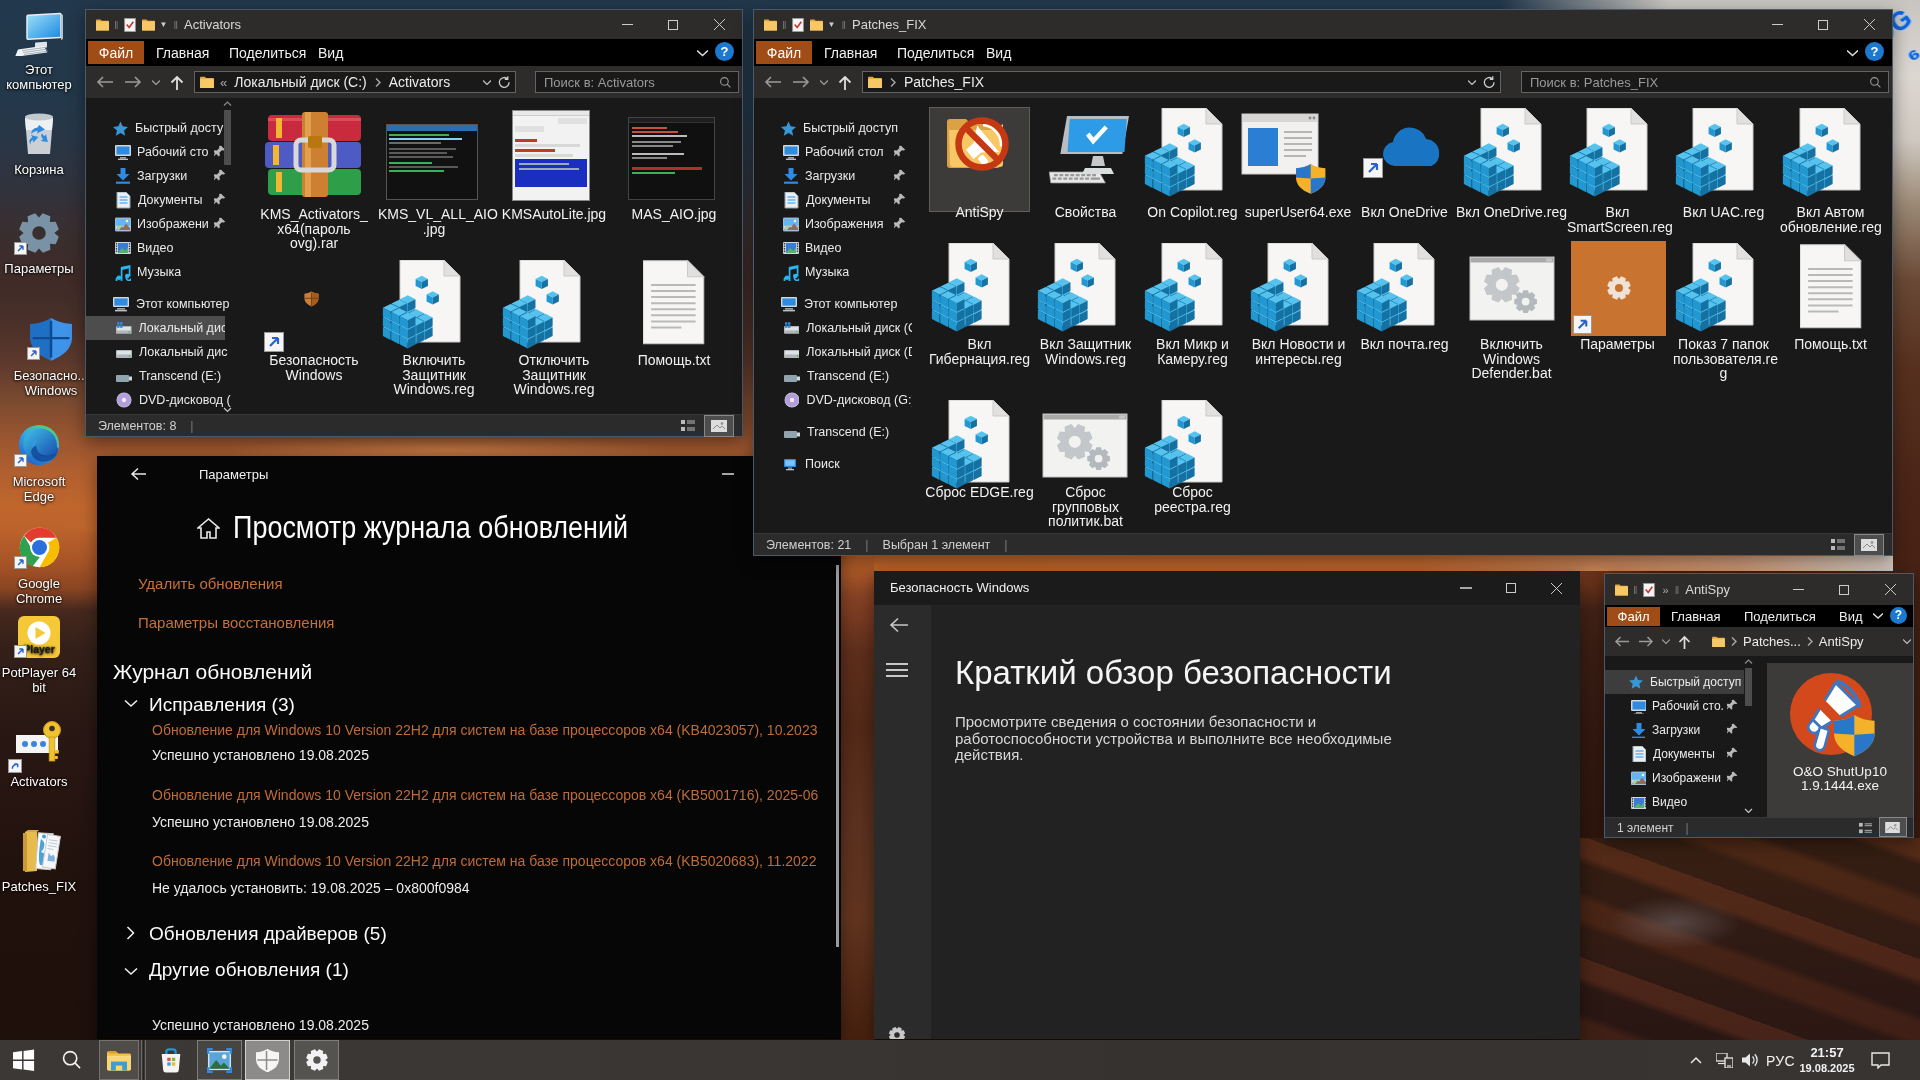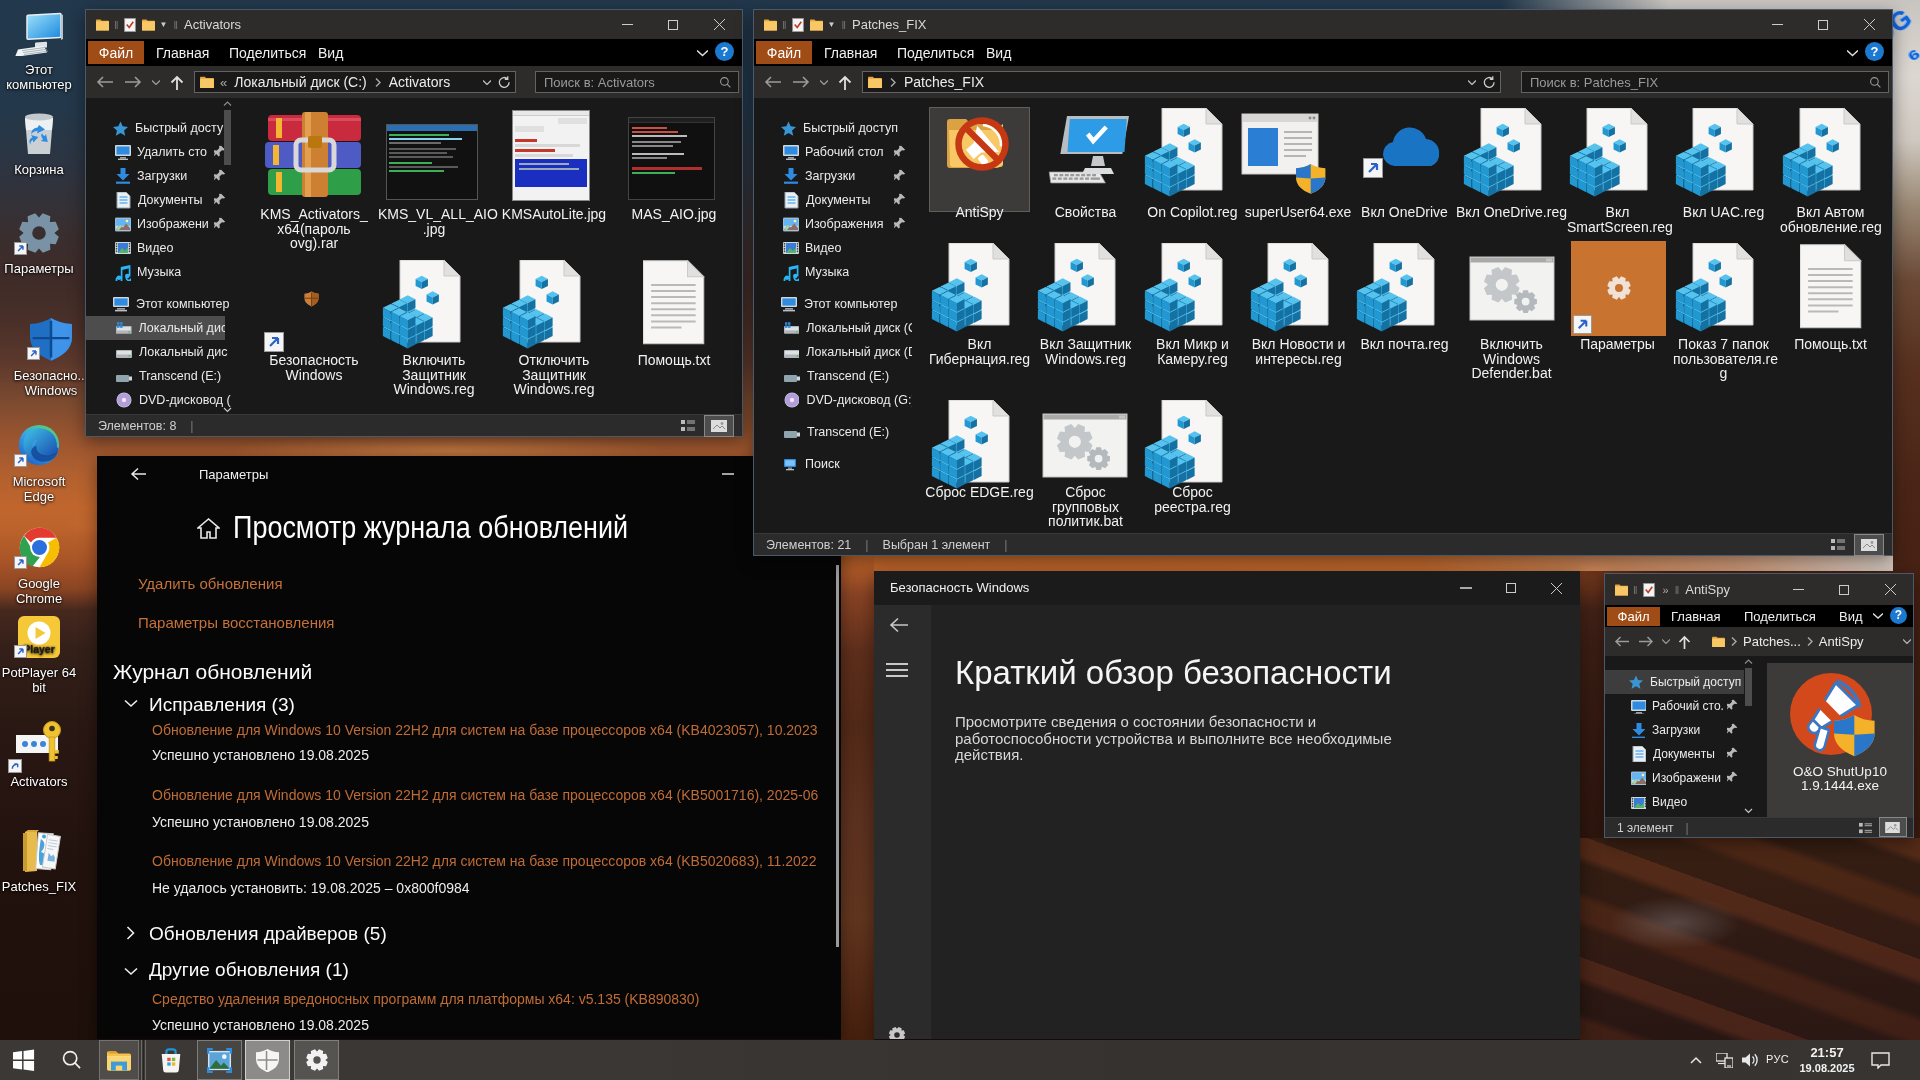--- a/index.html
+++ b/index.html
@@ -408,21 +408,21 @@
    <div class="srow" style="top:18px">
           <svg width="15" height="15" viewBox="0 0 16 15" style="margin-left:27px">
             <use href="#ic-star"></use>
           </svg>
           <span class="lbl" style="margin-left:7px">Быстрый доступ</span>
         </div>
    <div class="srow" style="top:42px">
           <svg width="16" height="16" style="margin-left:29px">
             <use href="#ic-desk"></use>
           </svg>
-          <span class="lbl" style="margin-left:6px">Удалить сто</span>
+          <span class="lbl" style="margin-left:6px">Рабочий сто</span>
           <svg class="pin" style="left:128px;top:5px" width="14" height="14" viewBox="0 0 16 16">
             <use href="#ic-pin"></use>
           </svg>
         </div>
    <div class="srow" style="top:66px">
           <svg width="14" height="16" style="margin-left:30px">
             <use href="#ic-dl"></use>
           </svg>
           <span class="lbl" style="margin-left:7px">Загрузки</span>
           <svg class="pin" style="left:128px;top:5px" width="14" height="14" viewBox="0 0 16 16">
@@ -633,21 +633,20 @@
  <div style="position:absolute;left:55px;top:397px;font-size:14px;color:#bf6c37;">Обновление для Windows 10 Version 22H2 для систем на базе процессоров x64 (KB5020683), 11.2022</div>
  <div style="position:absolute;left:55px;top:424px;font-size:14px;color:#ededed;">Не удалось установить: 19.08.2025 – 0x800f0984</div>
  <svg width="9" height="14" style="position:absolute;left:29px;top:470px">
       <path d="M1.5,1 l6,6 -6,6" stroke="#eee" stroke-width="1.6" fill="none"></path>
     </svg>
  <div style="position:absolute;left:52px;top:467px;font-size:19px;color:#fbfbfb;">Обновления драйверов (5)</div>
  <svg width="14" height="9" style="position:absolute;left:27px;top:511px">
       <path d="M1,1.5 l6,5.5 6,-5.5" stroke="#eee" stroke-width="1.6" fill="none"></path>
     </svg>
  <div style="position:absolute;left:52px;top:503px;font-size:19px;color:#fbfbfb;">Другие обновления (1)</div>
- <div style="position:absolute;left:55px;top:535px;font-size:14px;color:#bf6c37;">Средство удаления вредоносных программ для платформы x64: v5.135 (KB890830)</div>
  <div style="position:absolute;left:55px;top:561px;font-size:14px;color:#ededed;">Успешно установлено 19.08.2025</div>
  <div style="position:absolute;left:739px;top:109px;width:3px;height:382px;background:#9a9a9a;"></div>
 </div>
 
 <div class="win" id="winB" style="z-index:5;left:753px;top:9px;width:1140px;height:547px;">
  <div class="tbar">
   <svg width="13" height="13" viewBox="0 0 58 50" style="margin-left:10px">
         <use href="#ic-folder"></use>
       </svg>
   <span style="color:#777;margin:0 5px;font-size:11px">‖</span>
@@ -1200,21 +1199,21 @@
  <svg width="17" height="15" style="position:absolute;left:1716px;top:13px" viewBox="0 0 17 15">
       <rect x="0" y="0" width="11" height="8" fill="none" stroke="#e8e8e8" stroke-width="1.3"></rect>
       <path d="M2,10.5 h7" stroke="#e8e8e8" stroke-width="1.2"></path>
       <rect x="9" y="5" width="8" height="10" fill="#3a3734" stroke="#e8e8e8" stroke-width="1.3"></rect>
       <path d="M11,13 h4" stroke="#e8e8e8" stroke-width="1.2"></path>
     </svg>
  <svg width="17" height="16" style="position:absolute;left:1742px;top:12px" viewBox="0 0 17 16">
       <path d="M0,5.5 h3.5 L8,1.5 v13 L3.5,10.5 H0 Z" fill="#e8e8e8"></path>
       <path d="M10.5,4.5 a5,5 0 0 1 0,7 M12.8,2.2 a8.4,8.4 0 0 1 0,11.6" stroke="#e8e8e8" stroke-width="1.4" fill="none"></path>
     </svg>
- <div style="position:absolute;left:1766px;top:13px;color:#f2f2f2;font-size:11px;letter-spacing:.3px;">РУС</div>
+ <div style="position:absolute;left:1766px;top:13px;color:#f2f2f2;font-size:14px;letter-spacing:.3px;">РУС</div>
  <div style="position:absolute;left:1799px;top:5px;width:56px;text-align:center;color:#f2f2f2;font-size:13px;line-height:15px;font-weight:bold;">21:57<br><span style="font-size:11px;text-align:center;">19.08.2025</span></div>
  <svg width="19" height="17" style="position:absolute;left:1871px;top:12px" viewBox="0 0 19 17">
       <path d="M1,1 h17 v12 h-8 l-3,3 v-3 h-6 Z" fill="none" stroke="#e8e8e8" stroke-width="1.4"></path>
     </svg>
 </div>
 
 <div class="dtico" style="left:0;top:10px;"><div class="ig">
       <svg width="50" height="46" viewBox="0 0 50 46">
         <defs>
           <linearGradient id="scr" x1="0" y1="0" x2="1" y2="1">

